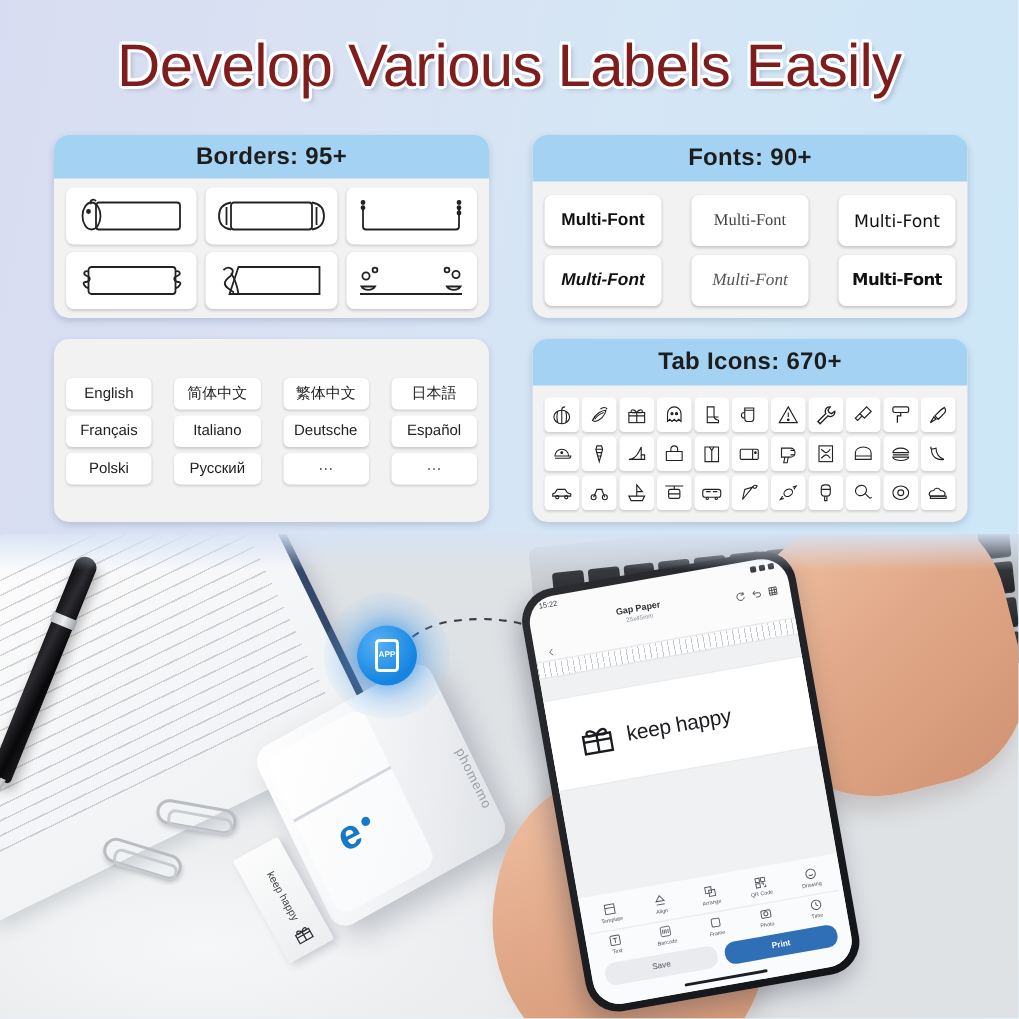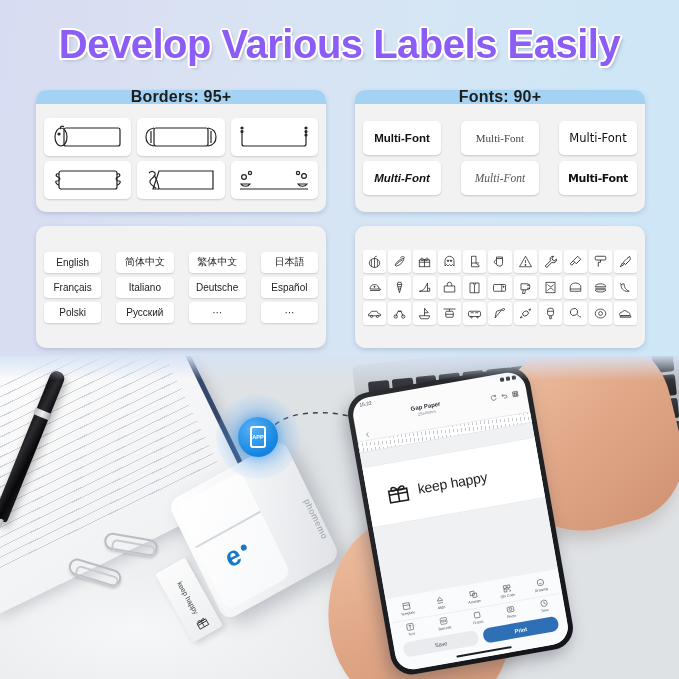--- a/index.html
+++ b/index.html
@@ -10,22 +10,22 @@
     background: linear-gradient(100deg, #d8dcf2 0%, #d9e2f3 28%, #d5e6f5 55%, #cfe6f6 78%, #cde8f8 100%);
   }
 
   
   .title-wrap {
     position: absolute; top: 22px; left: 0; width: 679px;
     text-align: center;
   }
   .title {
     display: inline-block;
-    font-size: 40px; font-weight: bold; letter-spacing: -0.5px;
-    color: #8b5cf6;
+    font-size: 40px; font-weight: normal; letter-spacing: -0.5px;
+    color: #7f1d1d;
     text-shadow:
       2px 0 0 #fff, -2px 0 0 #fff, 0 2px 0 #fff, 0 -2px 0 #fff,
       1.5px 1.5px 0 #fff, -1.5px 1.5px 0 #fff, 1.5px -1.5px 0 #fff, -1.5px -1.5px 0 #fff,
       3px 3px 3px rgba(120,120,140,.35);
   }
 
   
   .panels {
     position: absolute; top: 90px; left: 36px;
     width: 609px; height: 272px;
@@ -36,21 +36,21 @@
   }
   .panel {
     background: #f2f2f2;
     border-radius: 10px;
     box-shadow: 0 2px 5px rgba(70,80,120,.22);
     overflow: hidden;
     display: flex; flex-direction: column; text-align: center;
   }
   .panel-head {
     background: #a4d2f2;
-    height: 14px;
+    height: 31px;
     display: flex; align-items: center; justify-content: center;
     font-size: 16px; font-weight: bold; color: #1d1d1d;
     letter-spacing: .2px;
   }
   .panel-body {
     flex: 1;
     padding: 6px 8px;
     display: flex; flex-direction: column; justify-content: center;
   }
 
@@ -447,20 +447,21 @@
         <div class="lang-cell">Español</div>
         <div class="lang-cell">Polski</div>
         <div class="lang-cell">Русский</div>
         <div class="lang-cell">···</div>
         <div class="lang-cell">···</div>
       </div>
     </div>
   </div>
 
   <div class="panel">
+    <div class="panel-head">Tab Icons: 670+</div>
     <div class="panel-body">
       <div class="icon-grid">
 
         <div class="icon-cell">
             <svg width="15" height="15" viewBox="0 0 20 20" fill="none" stroke="#222" stroke-width="1">
               <ellipse cx="10" cy="12" rx="7" ry="6"></ellipse>
               <path d="M10 6v12M6.5 7c-1 2-1 8 0 10M13.5 7c1 2 1 8 0 10M10 6c0-2 1-3 3-3"></path>
             </svg>
           </div>
         <div class="icon-cell">

